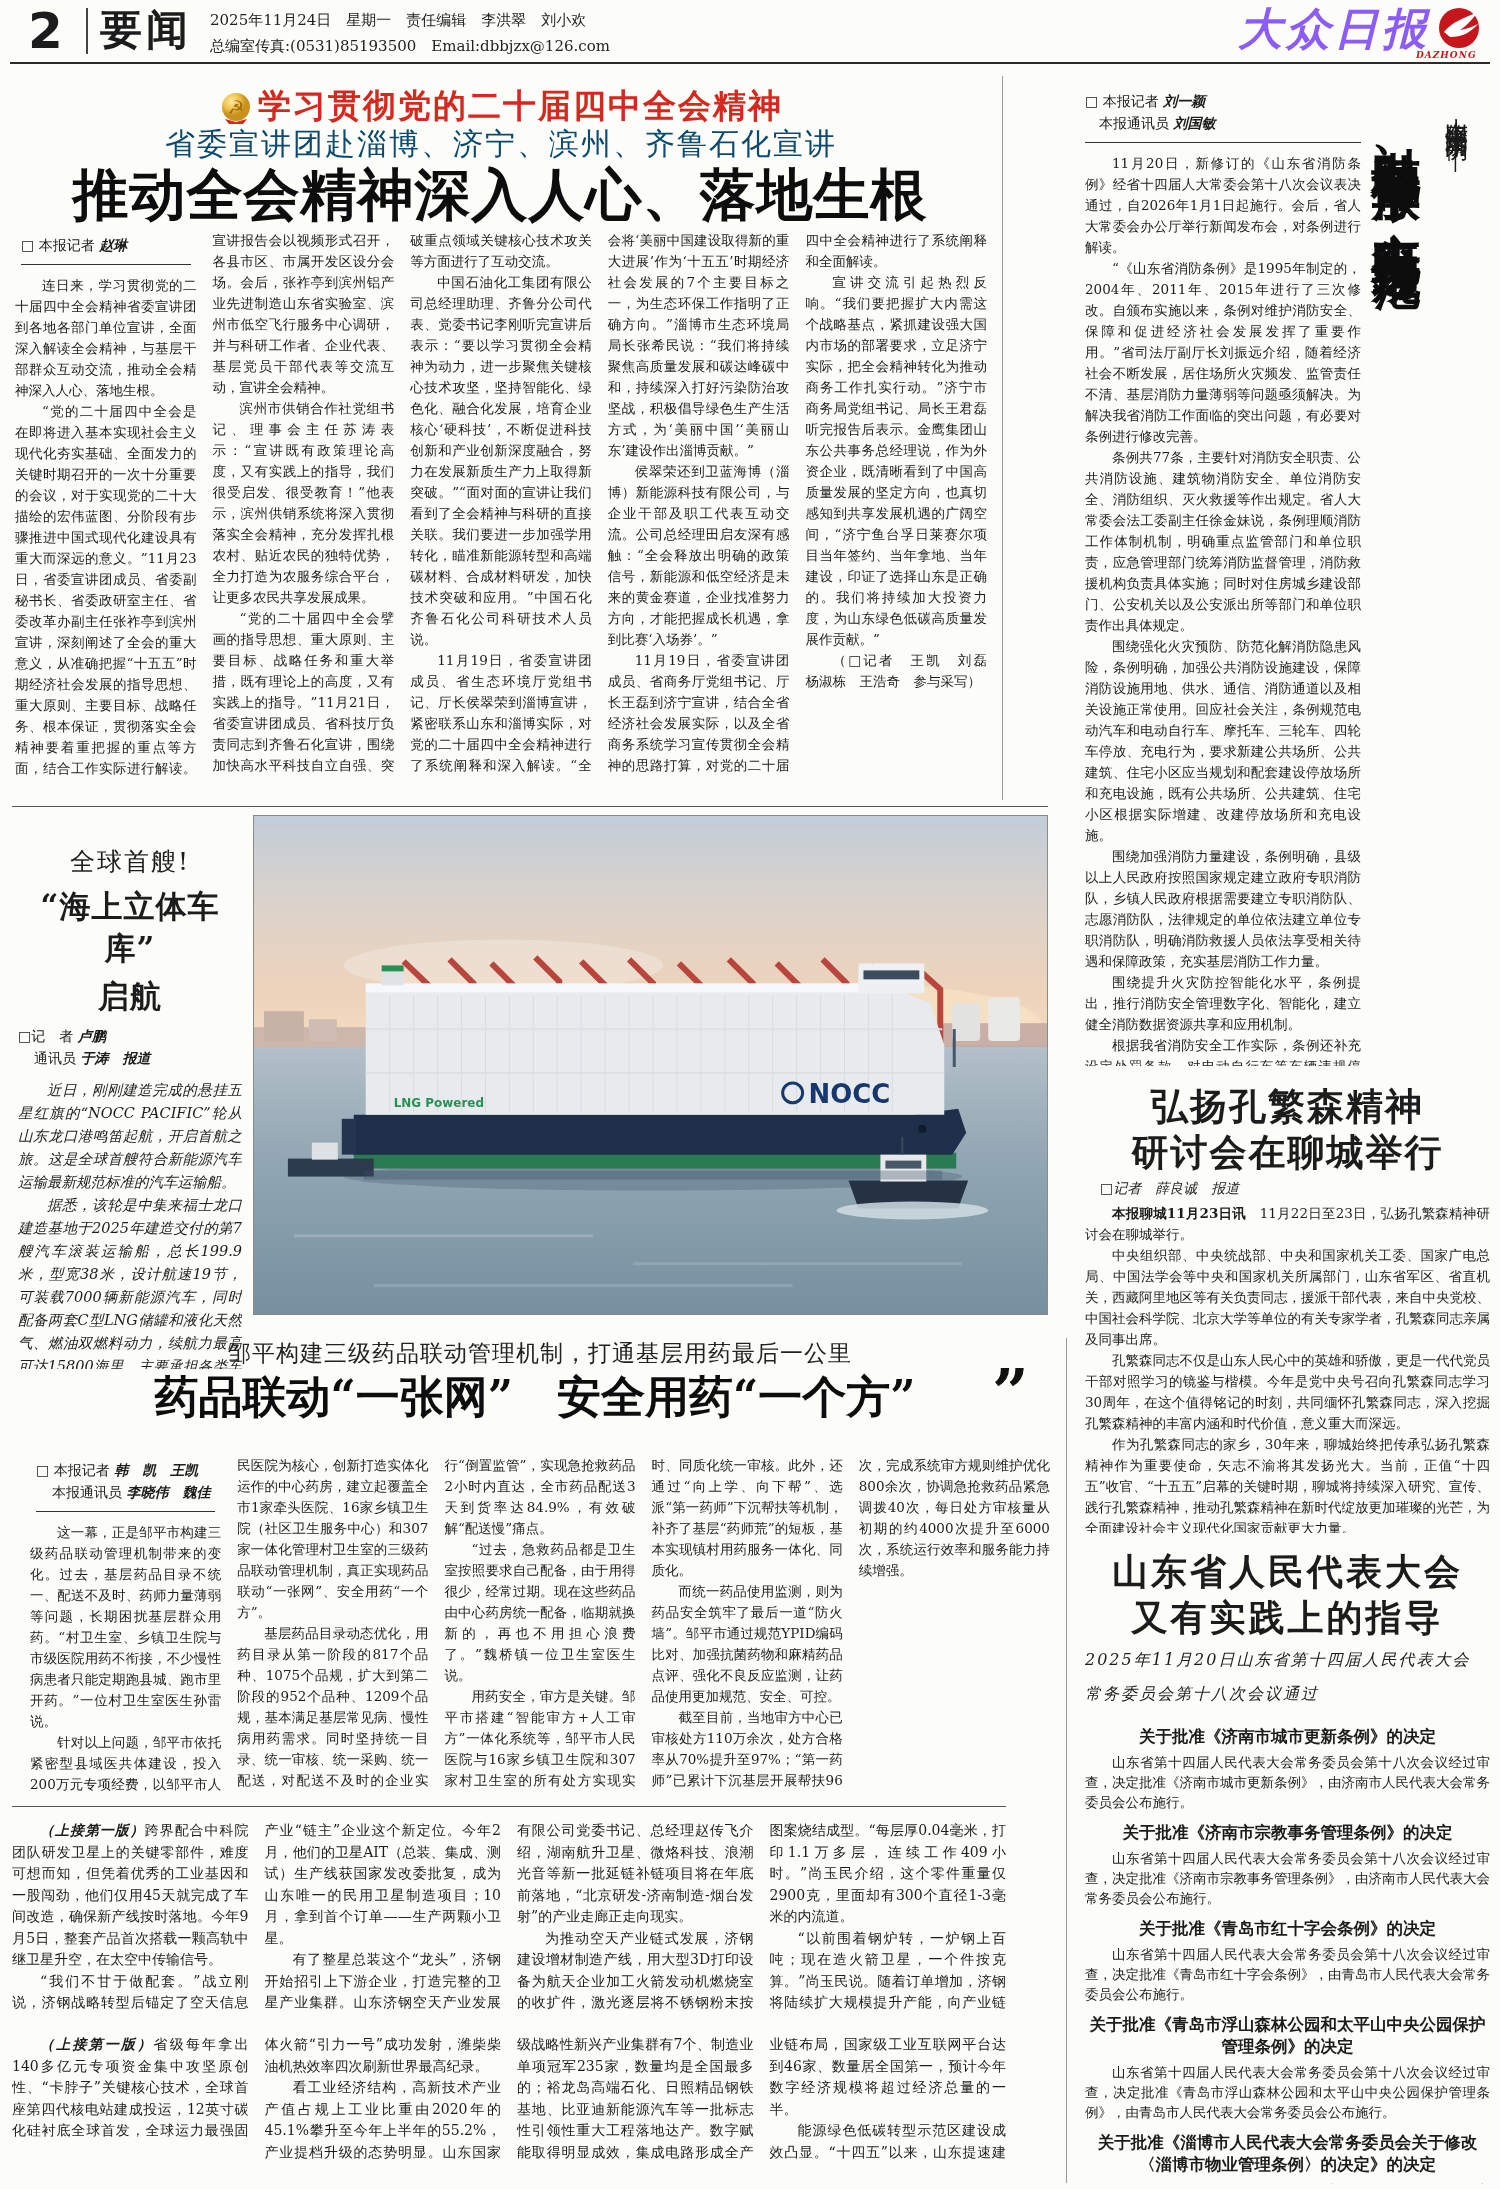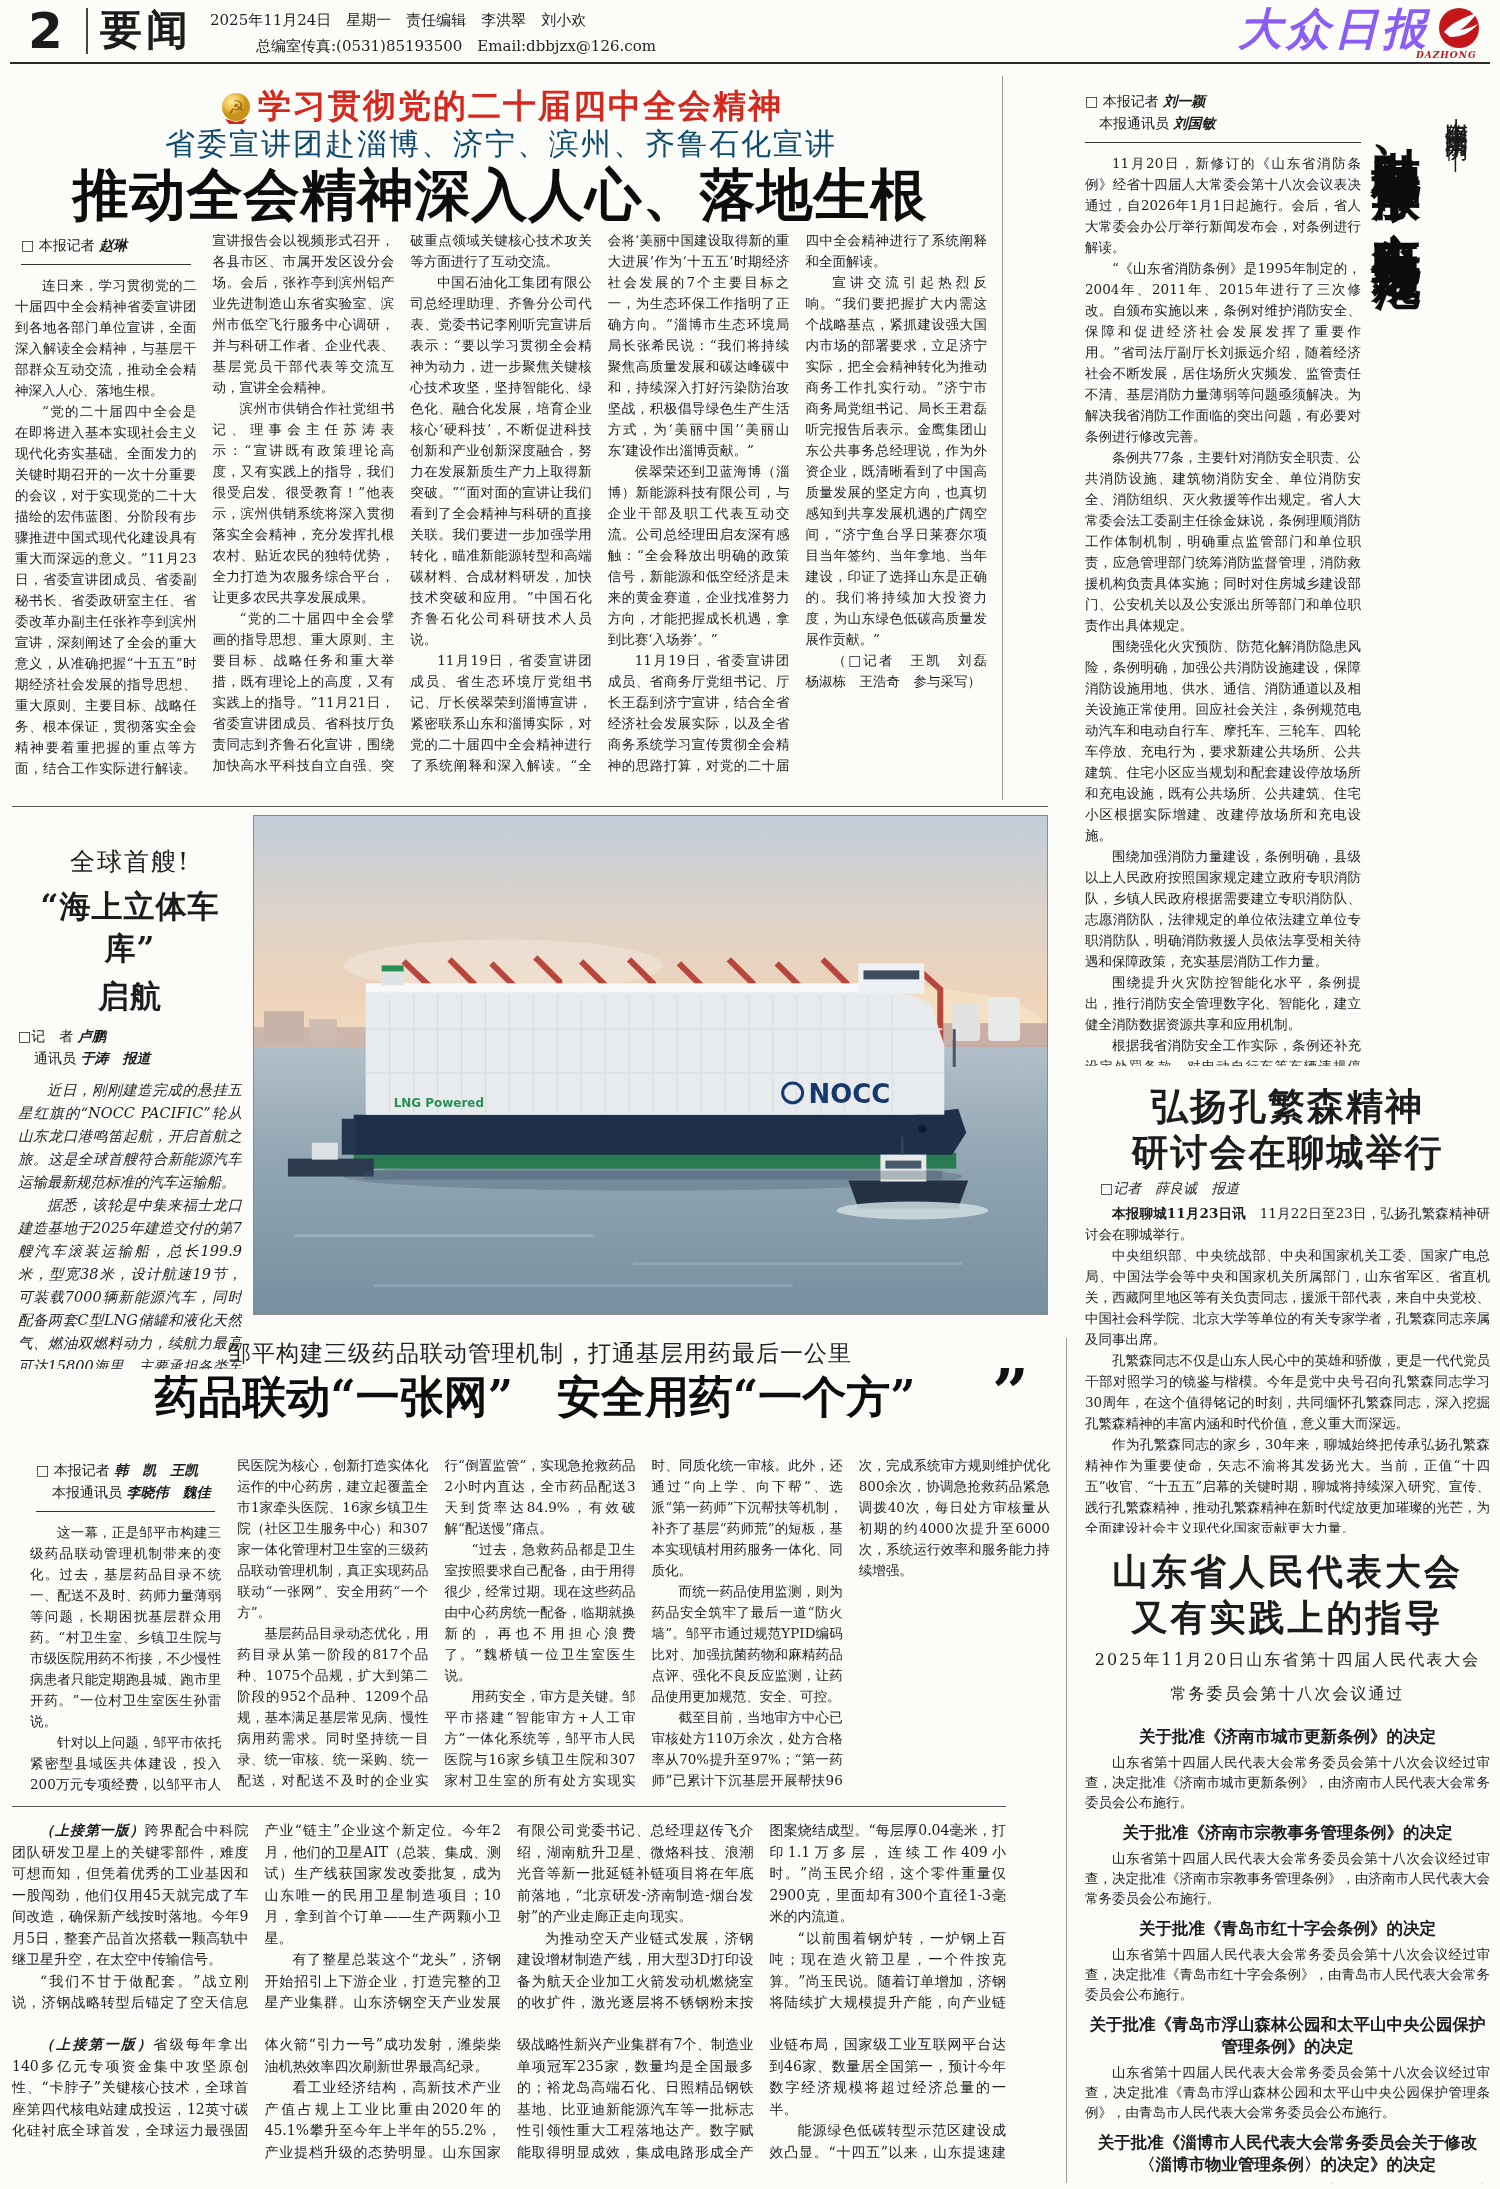--- a/index.html
+++ b/index.html
@@ -37,37 +37,37 @@
   .vertical-kicker{writing-mode:vertical-rl;font-size:23px;letter-spacing:3px;color:#1a1a1a;}
   
   .ship-tag{font-size:25px;text-align:center;letter-spacing:2px;}
   .ship-head{font-size:31px;font-weight:bold;text-align:center;letter-spacing:1px;}
   .caption{font-size:14.5px;line-height:23px;text-align:justify;font-style:italic;}
   .caption p{margin:0;text-indent:2em;}
   .photo-frame{position:absolute;border:1px solid #8a8a86;box-sizing:border-box;}
   
   .kong-head{font-size:37px;font-weight:bold;text-align:center;letter-spacing:2px;}
   .dec-title{font-size:36px;font-weight:bold;text-align:center;letter-spacing:3px;}
-  .dec-date{font-size:16px;text-align:center;letter-spacing:2px;}
+  .dec-date{font-size:16px;font-style:italic;text-align:left;letter-spacing:2px;}
   .dec-item-head{font-size:16.5px;font-weight:bold;text-align:center;margin:10px 0 4px 0;
                  font-family:"DejaVu Sans","Liberation Sans",sans-serif;}
   .dec-item-body{font-size:13.5px;line-height:20px;text-align:justify;text-indent:2em;margin:0;}
   .quote-orn{font-size:64px;font-weight:bold;line-height:40px;color:#111;}
   .credit-kai{font-style:italic;}
 </style>
 </head>
 <body>
 
 <div class="page">
 
   <div class="abs pagenum sans" style="left:28px;top:6px;">2</div>
   <div class="abs" style="left:86px;top:8px;width:2px;height:46px;background:#444;"></div>
   <div class="abs section-name sans" style="left:100px;top:6px;">要闻</div>
   <div class="abs meta-line" style="left:210px;top:8px;text-align:right;">2025年11月24日　星期一　责任编辑　李洪翠　刘小欢</div>
-  <div class="abs meta-line" style="left:210px;top:34px;margin-left:46px;">总编室传真:(0531)85193500　Email:dbbjzx@126.com</div>
+  <div class="abs meta-line" style="left:210px;top:34px;">总编室传真:(0531)85193500　Email:dbbjzx@126.com</div>
   <div class="abs" style="left:1238px;top:6px;width:250px;height:54px;">
     <span class="masthead-script" style="position:absolute;left:0;top:0;">大众日报</span>
     <svg width="50" height="50" viewBox="0 0 50 50" style="position:absolute;left:196px;top:0;">
       <circle cx="25" cy="22" r="20" fill="#c5161c"></circle>
       <path d="M10 26 C18 16,30 12,44 6 C36 16,32 20,26 24 C33 23,38 21,44 18 C36 27,28 31,16 31 Z" fill="#ffffff"></path>
     </svg>
     <div class="dazhong" style="position:absolute;left:178px;top:44px;width:58px;">DAZHONG</div>
   </div>
   <div class="hrule" style="left:10px;top:62px;width:1480px;"></div>
 

